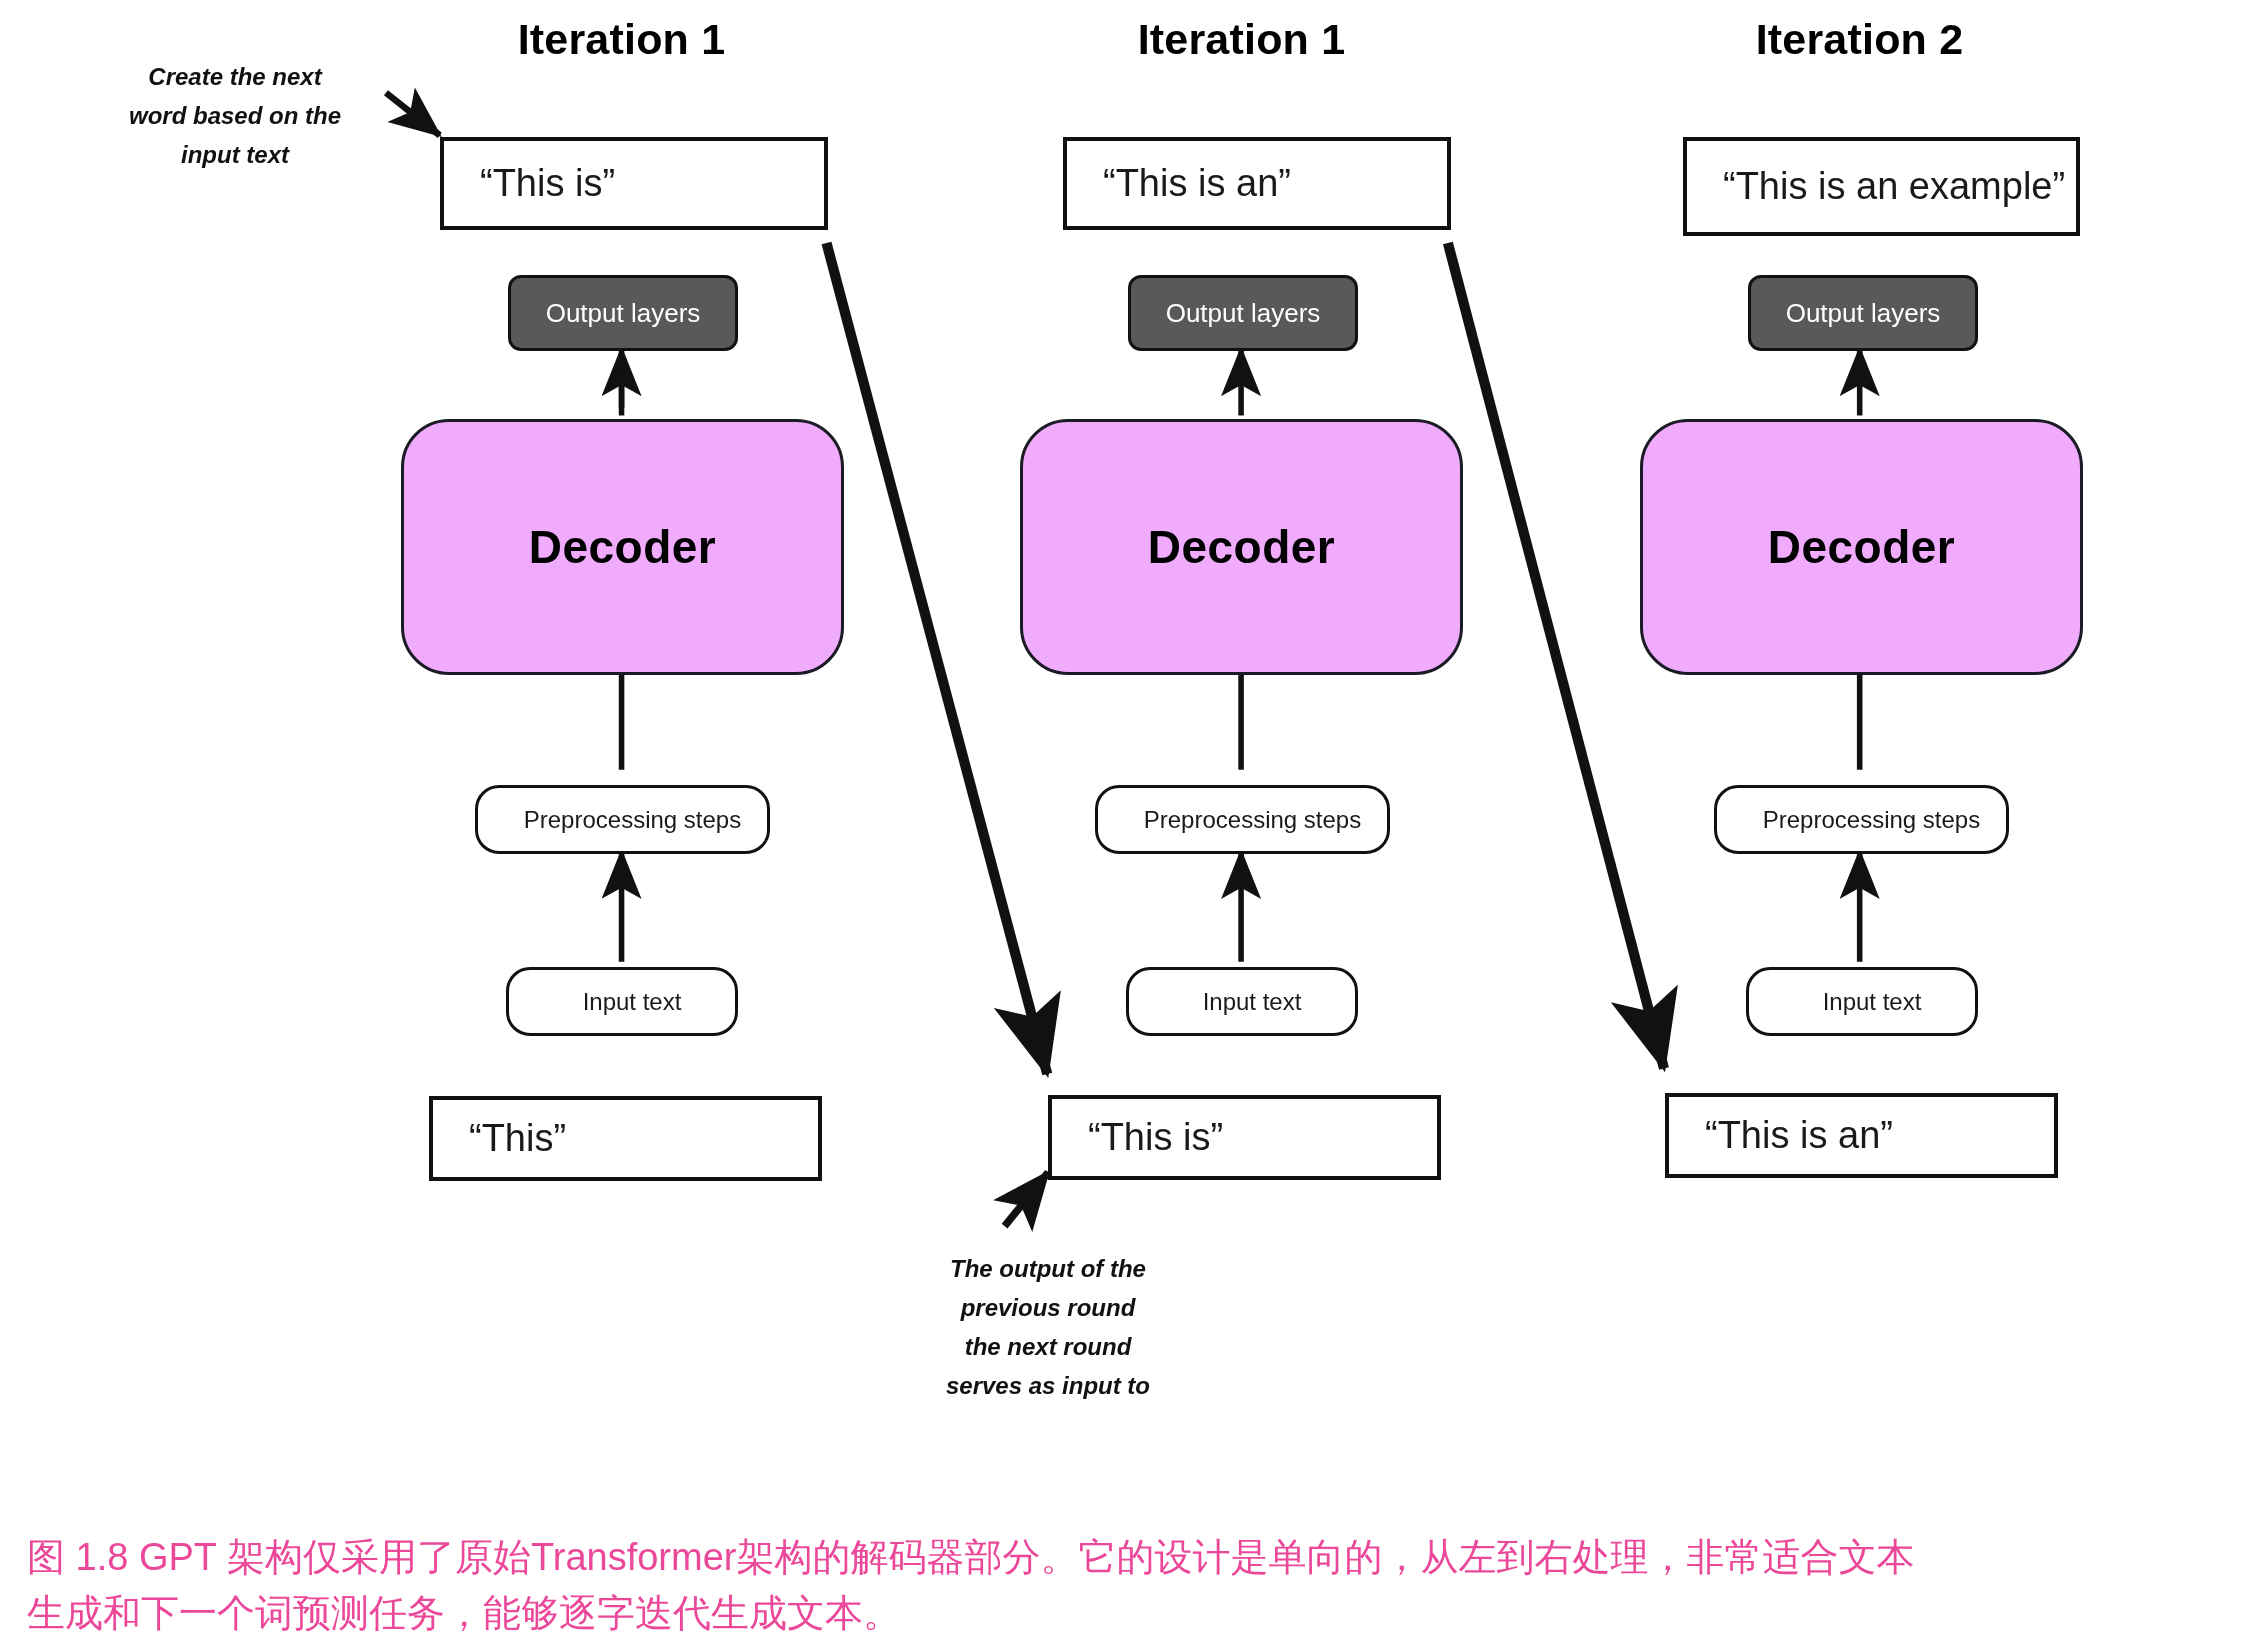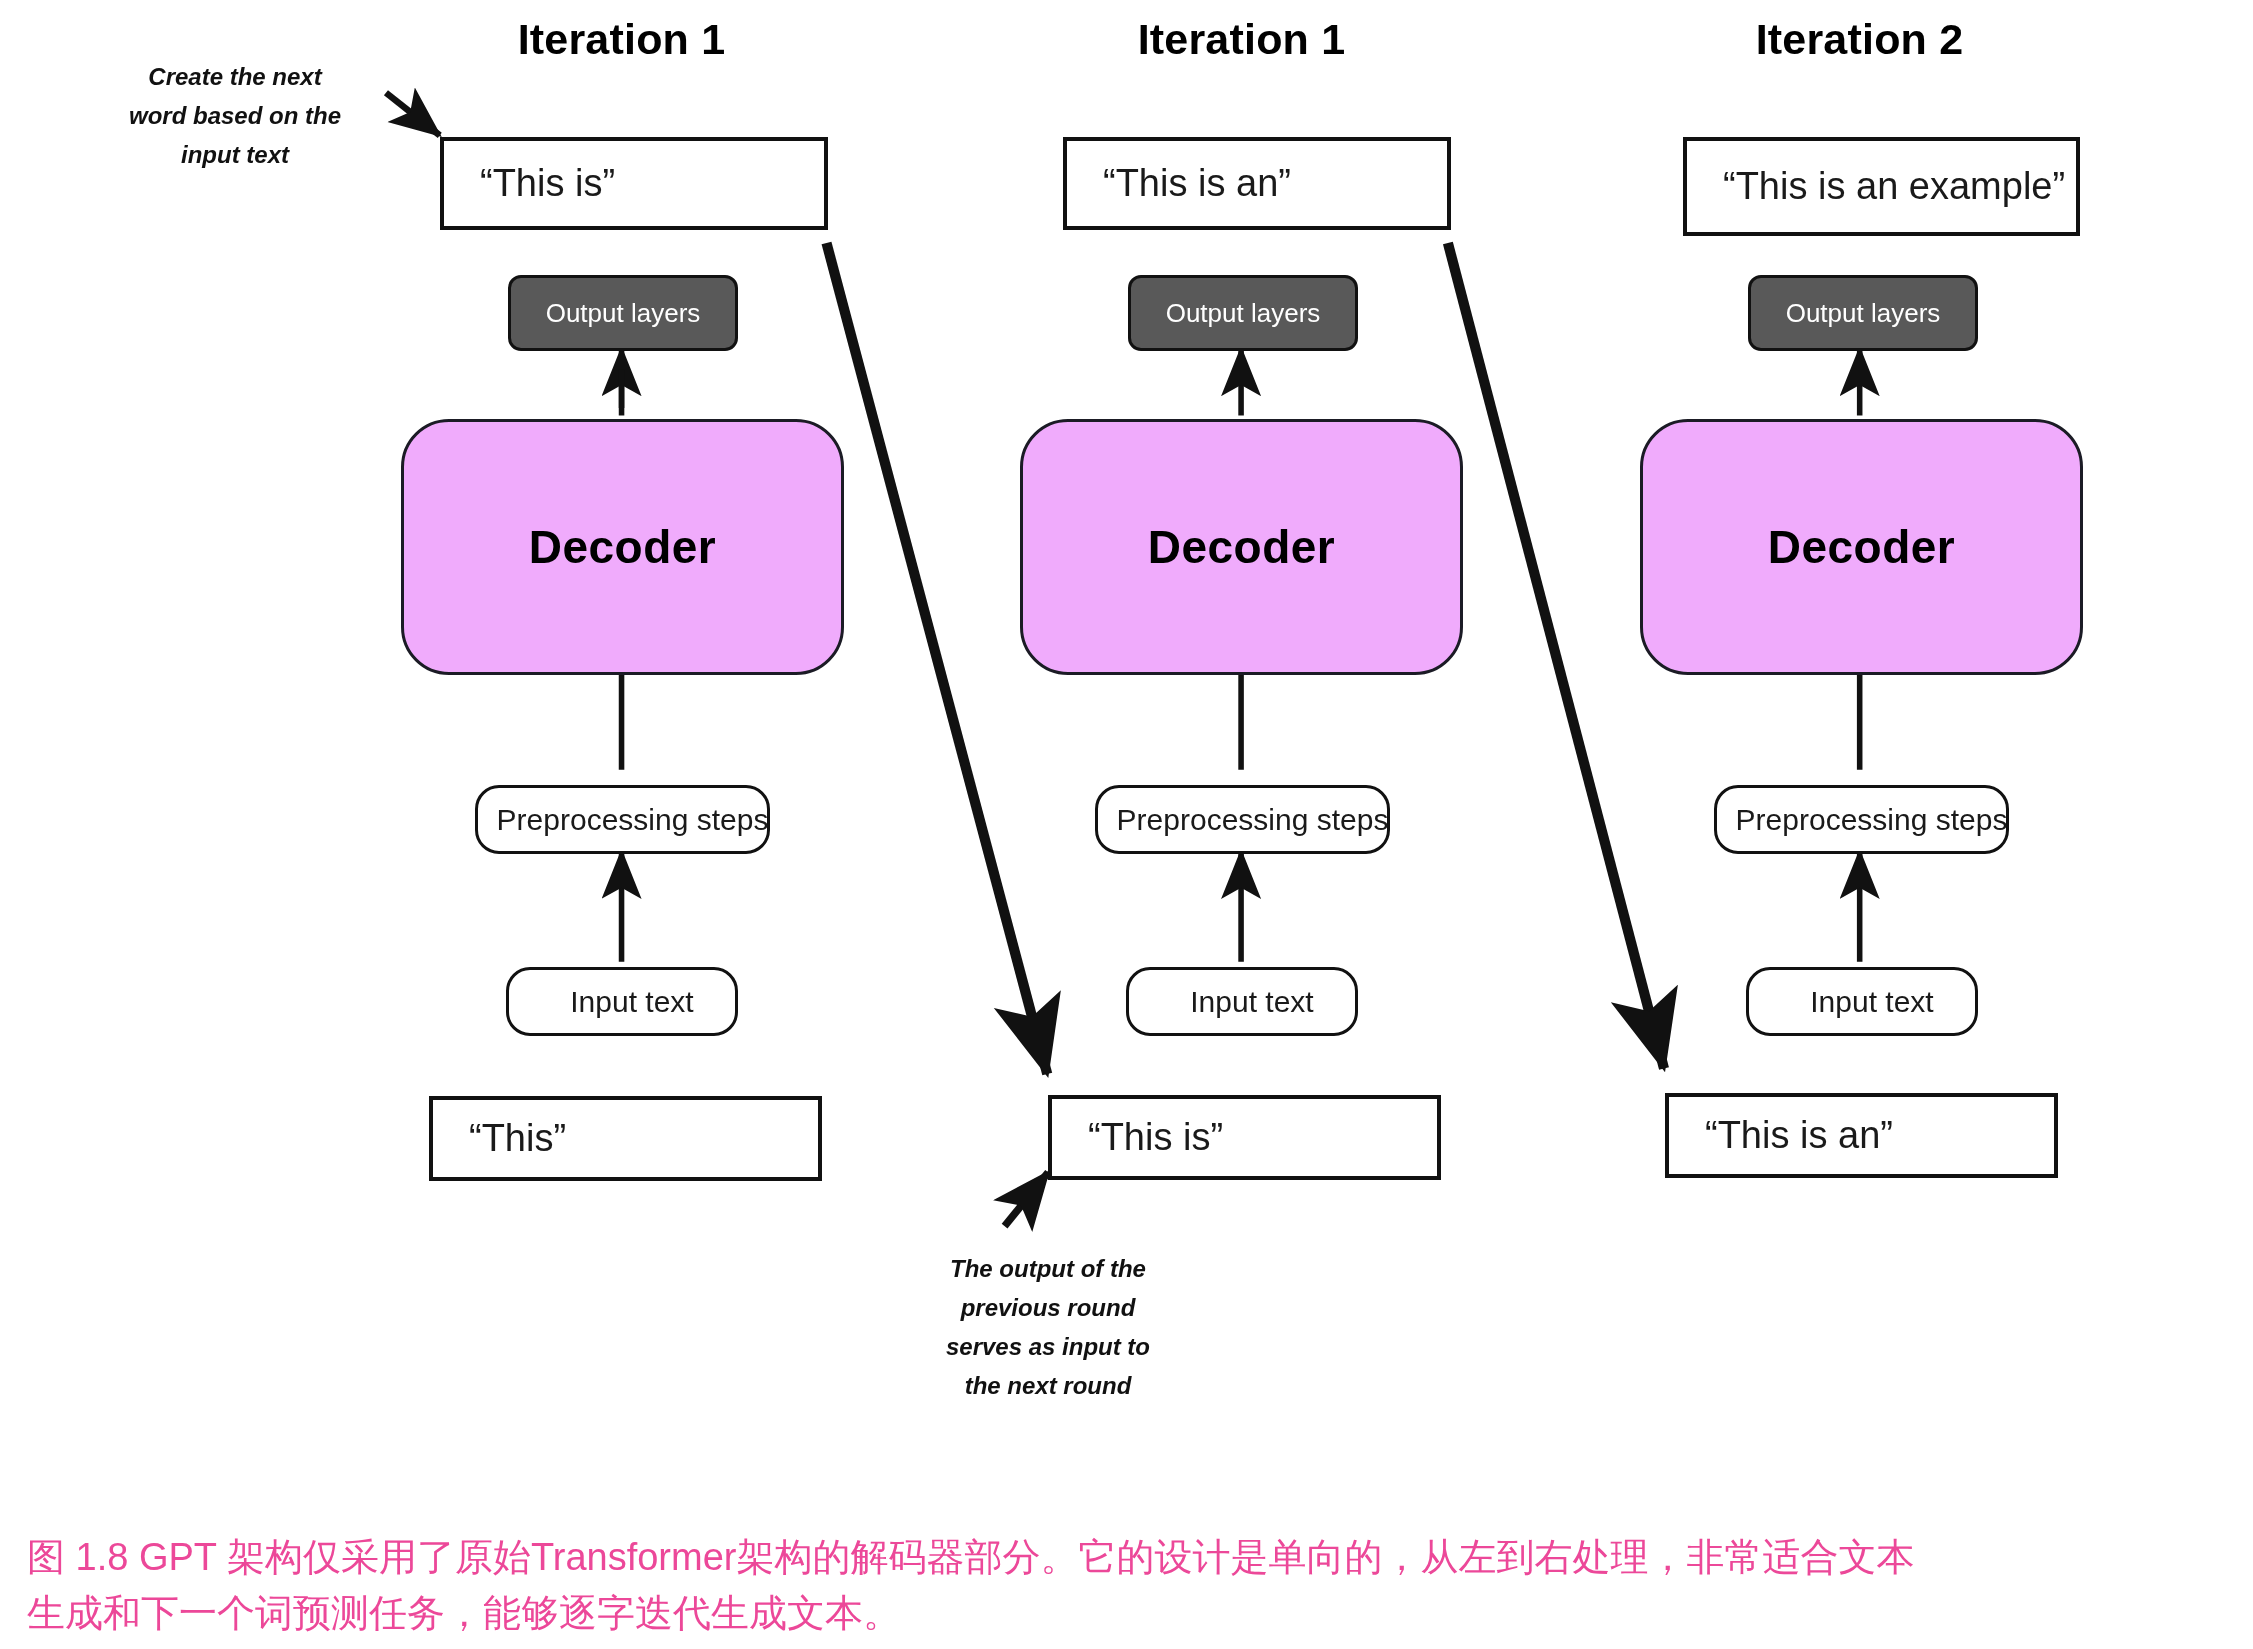--- a/index.html
+++ b/index.html
@@ -110,21 +110,21 @@
     position: absolute;
     box-sizing: border-box;
     background: #ffffff;
     border: 3.7px solid #111111;
     border-radius: 24px;
     display: flex;
     align-items: center;
     justify-content: center;
   }
   .pill-box span {
-    font-size: 30px;
+    font-size: 24px;
     color: #1a1a1a;
     white-space: nowrap;
     margin-left: 20px;
   }
 
   
   .caption {
     position: absolute;
     left: 27px;
     top: 1529px;
@@ -250,22 +250,22 @@
     <span>Input text</span>
   </div>
 
   <div class="text-box" style="left:1665px; top:1093px; width:393px; height:85px;">
     <span>“This is an”</span>
   </div>
 
   <div class="annot" style="left:816px; top:1250px; width:464px;">
     <div>The output of the</div>
     <div>previous round</div>
+    <div>the next round</div>
     <div>serves as input to</div>
-    <div>the next round</div>
   </div>
 
   <div class="caption">
     <div>图 1.8  GPT 架构仅采用了原始Transformer架构的解码器部分。它的设计是单向的，从左到右处理，非常适合文本</div>
     <div>生成和下一个词预测任务，能够逐字迭代生成文本。</div>
   </div>
 
 </div>
 
 

